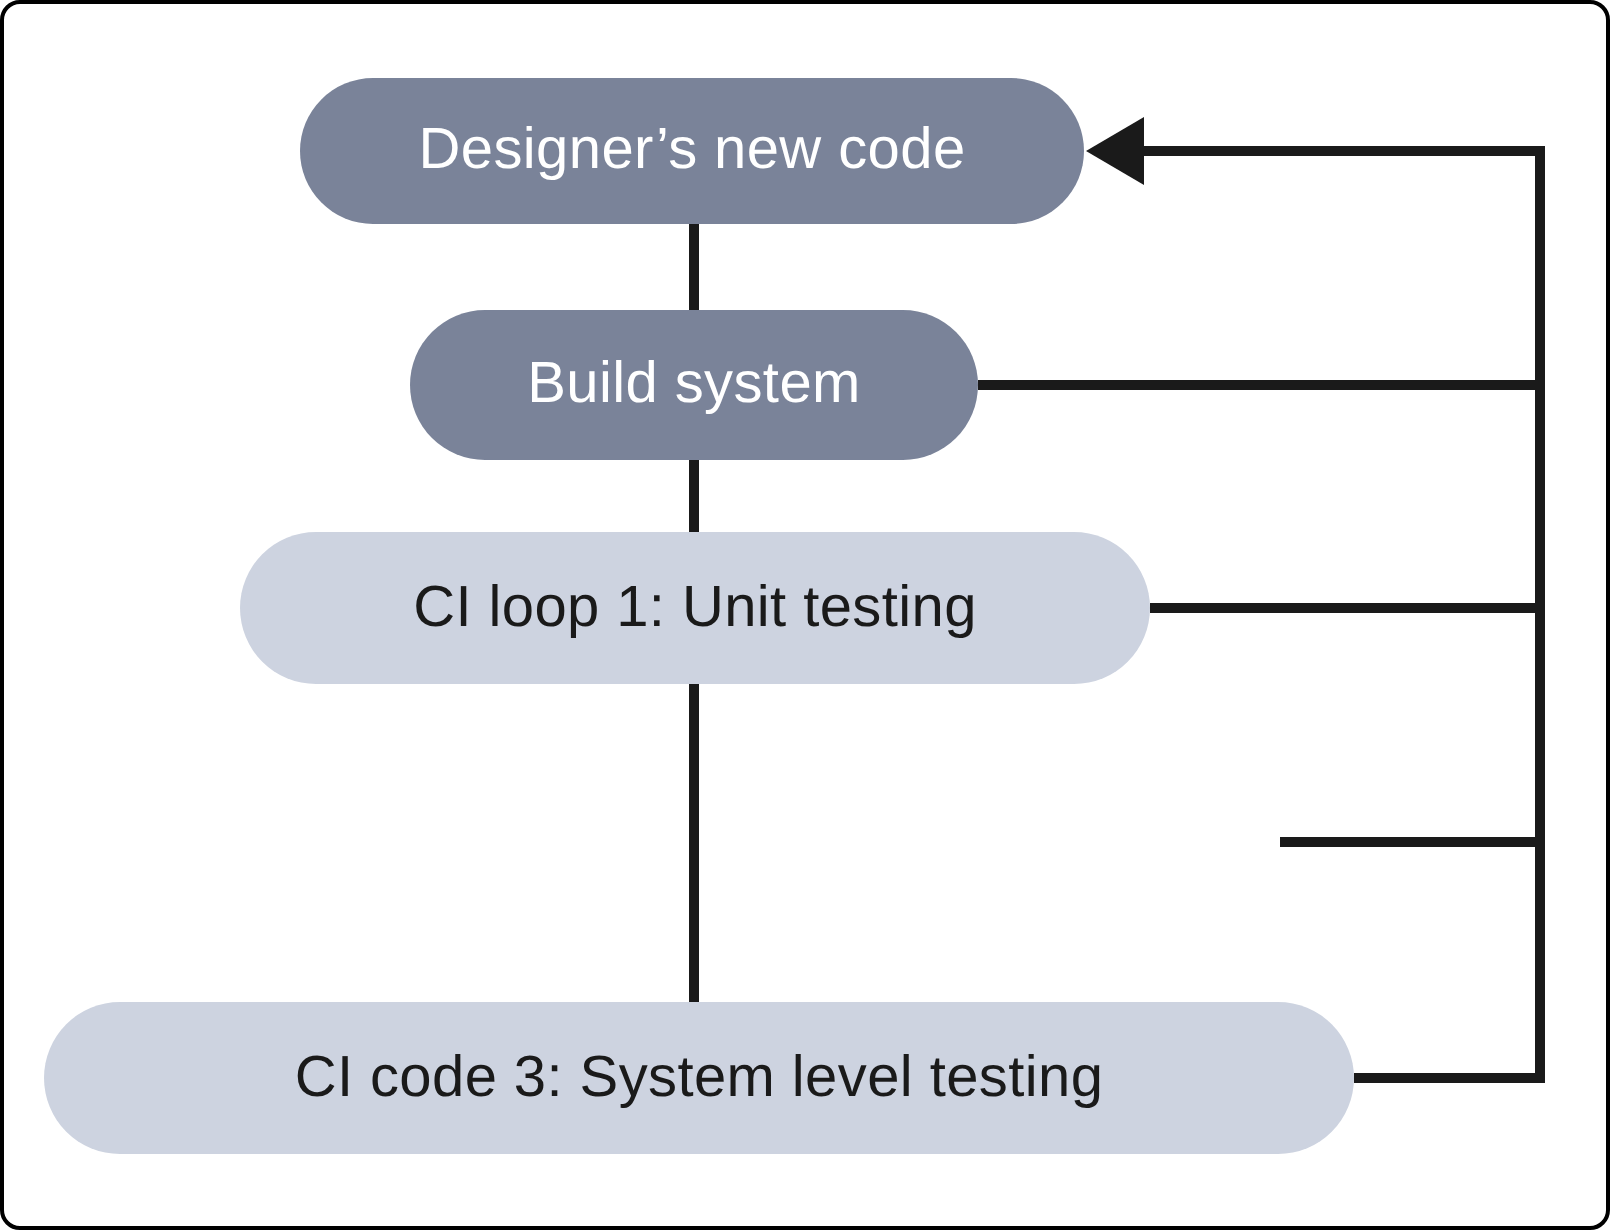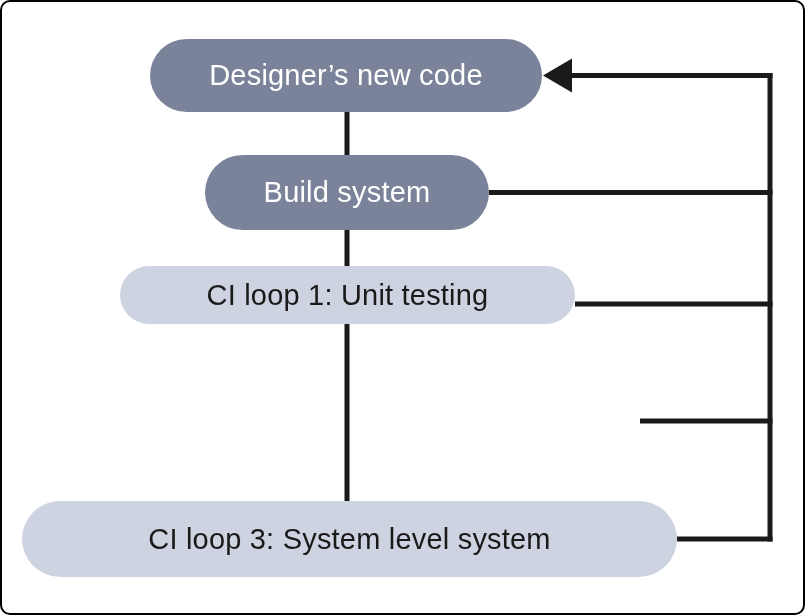--- a/index.html
+++ b/index.html
@@ -31,21 +31,21 @@
     display:flex;align-items:center;justify-content:center;
     border-radius:40px;
     font-size:29px;
     letter-spacing:0.2px;
     white-space:nowrap;
   }
   .node.dark{background:var(--dark-node-fill);color:var(--dark-node-text);}
   .node.light{background:var(--light-node-fill);color:var(--light-node-text);}
   .n1{left:148px;top:37px;width:392px;height:73px;}
   .n2{left:203px;top:153px;width:284px;height:75px;}
-  .n3{left:118px;top:264px;width:455px;height:58px;}
+  .n3{left:118px;top:264px;width:455px;height:76px;}
   .n4{left:53px; top:381px;width:585px;height:76px;}
   .n5{left:20px; top:499px;width:655px;height:76px;}
 </style>
 </head>
 <body>
 
 <div class="frame">
 
   <svg class="lines" viewBox="0 0 805 615" aria-hidden="true">
 
@@ -69,16 +69,16 @@
   <div class="node dark n1">
     <span>Designer’s new code</span>
   </div>
 
   <div class="node light n3">
     <span>CI loop 1: Unit testing</span>
   </div>
 
 
   <div class="node light n5">
-    <span>CI loop 3: System level system</span>
+    <span>CI code 3: System level testing</span>
   </div>
 
 </div>
 
 </body></html>

